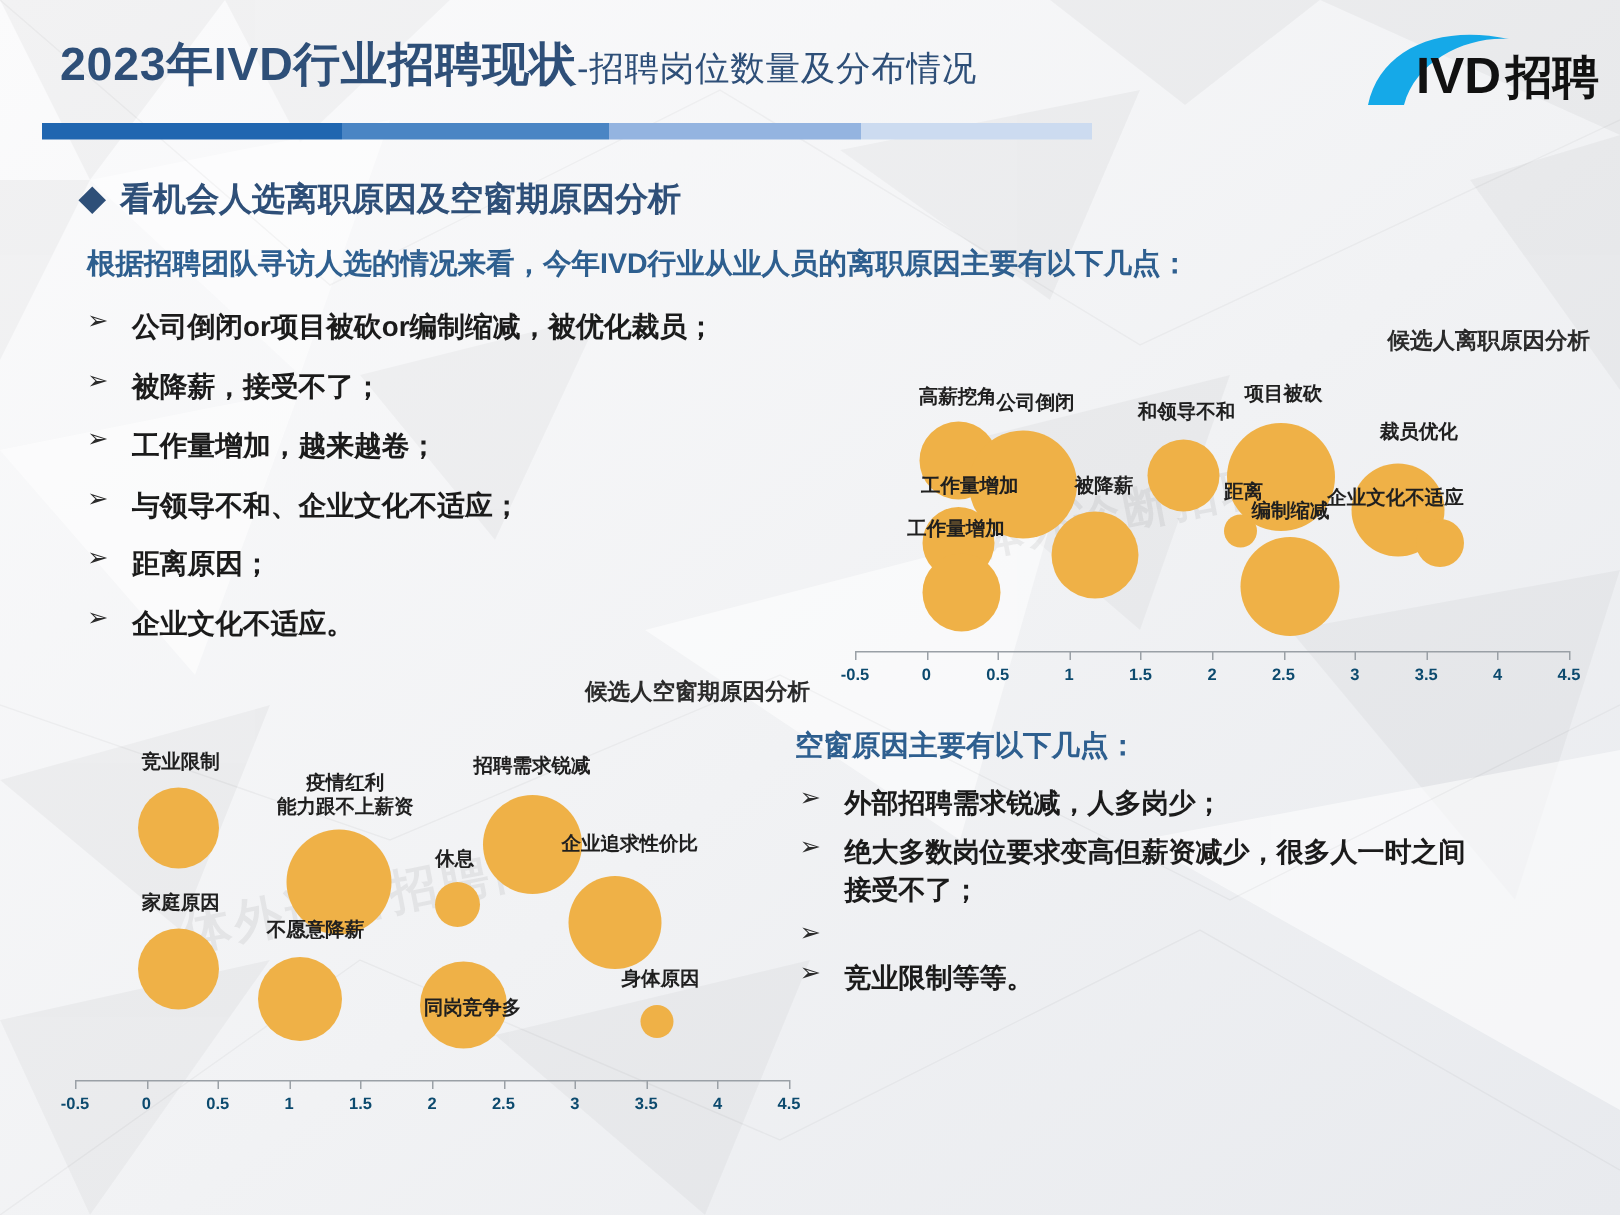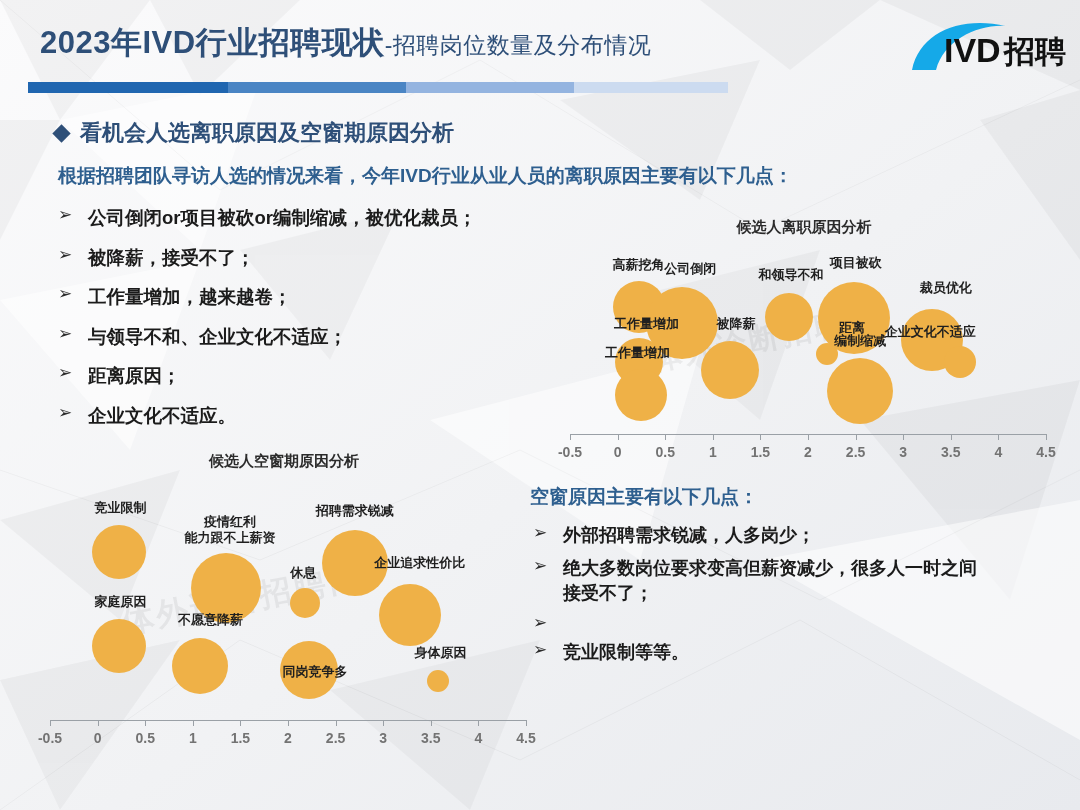--- a/index.html
+++ b/index.html
@@ -48,37 +48,37 @@
   #right-bullets{left:533px;top:523px;width:525px;}
   #right-bullets .tx{font-size:18px;}
   #right-bullets .row{margin-bottom:8px;}
   .lead2{
     position:absolute;left:530px;top:484px;z-index:5;
     font-size:19px;font-weight:700;color:#2e5f8f;white-space:nowrap;
   }
   
   .chart{position:absolute;z-index:4;}
   .chart .c-title{
-    position:absolute;left:0;right:0;top:0;text-align:center;
+    position:absolute;left:0;right:0;top:0;text-align:right;
     font-size:15px;font-weight:700;color:#2b2b2b;
   }
   .bubble{
     position:absolute;border-radius:50%;background:#efb147;
     transform:translate(-50%,-50%);
   }
   .blabel{
     position:absolute;transform:translate(-50%,-50%);
     font-size:13px;color:#1f1f1f;font-weight:600;white-space:pre;
     text-align:center;line-height:1.25;
   }
   .axis{position:absolute;left:0;right:0;height:1px;background:#9aa0a6;}
   .tick{position:absolute;top:0;width:1px;height:6px;background:#9aa0a6;}
   .tlab{
     position:absolute;transform:translateX(-50%);
-    font-size:14px;color:#737373;font-weight:600;text-align:center;
+    font-size:11px;color:#0c4a6e;font-weight:600;text-align:center;
   }
   #chart-top{left:548px;top:218px;width:512px;height:248px;}
   #chart-bottom{left:28px;top:452px;width:512px;height:300px;}
   
   .wm{
     position:absolute;z-index:3;color:#000;opacity:.055;
     font-size:34px;font-weight:700;letter-spacing:3px;white-space:nowrap;
     transform:rotate(-11deg);pointer-events:none;
   }
   #wm-top{left:650px;top:318px;font-size:30px;}
@@ -212,21 +212,21 @@
     <div class="blabel" style="left: 98.544px; top: 105.75px;">工作量增加</div>
     <div class="bubble" style="width: 52px; height: 52px; left: 93.4px; top: 176.9px; background: rgb(239, 177, 71);"></div>
     <div class="blabel" style="left: 89.4px; top: 134.9px;">工作量增加</div>
     <div class="bubble" style="width: 58px; height: 58px; left: 181.936px; top: 152.25px; background: rgb(239, 177, 71);"></div>
     <div class="blabel" style="left: 187.936px; top: 106.25px;">被降薪</div>
     <div class="bubble" style="width: 48px; height: 48px; left: 240.96px; top: 98.7px; background: rgb(239, 177, 71);"></div>
     <div class="blabel" style="left: 242.96px; top: 56.7px;">和领导不和</div>
     <div class="bubble" style="width: 72px; height: 72px; left: 305.696px; top: 99.55px; background: rgb(239, 177, 71);"></div>
     <div class="blabel" style="left: 307.696px; top: 44.55px;">项目被砍</div>
     <div class="bubble" style="width: 22px; height: 22px; left: 279.04px; top: 136.1px; background: rgb(239, 177, 71);"></div>
-    <div class="blabel" style="left: 281.04px; top: 110.1px; margin-left: 23px;">距离</div>
+    <div class="blabel" style="left: 281.04px; top: 110.1px;">距离</div>
     <div class="bubble" style="width: 62px; height: 62px; left: 383.76px; top: 121.65px; background: rgb(239, 177, 71);"></div>
     <div class="blabel" style="left: 397.76px; top: 69.65px;">裁员优化</div>
     <div class="bubble" style="width: 32px; height: 32px; left: 412.32px; top: 143.75px; background: rgb(239, 177, 71);"></div>
     <div class="blabel" style="left: 382.32px; top: 113.75px;">企业文化不适应</div>
     <div class="bubble" style="width: 66px; height: 66px; left: 312.36px; top: 172.65px; background: rgb(239, 177, 71);"></div>
     <div class="blabel" style="left: 312.36px; top: 122.65px;">编制缩减</div>
   </div>
 <div class="chart" id="chart-bottom">
     <div class="c-title">候选人空窗期原因分析</div>
     <div class="axis" style="top: 268px; left: 22px; width: 476px;"></div>

